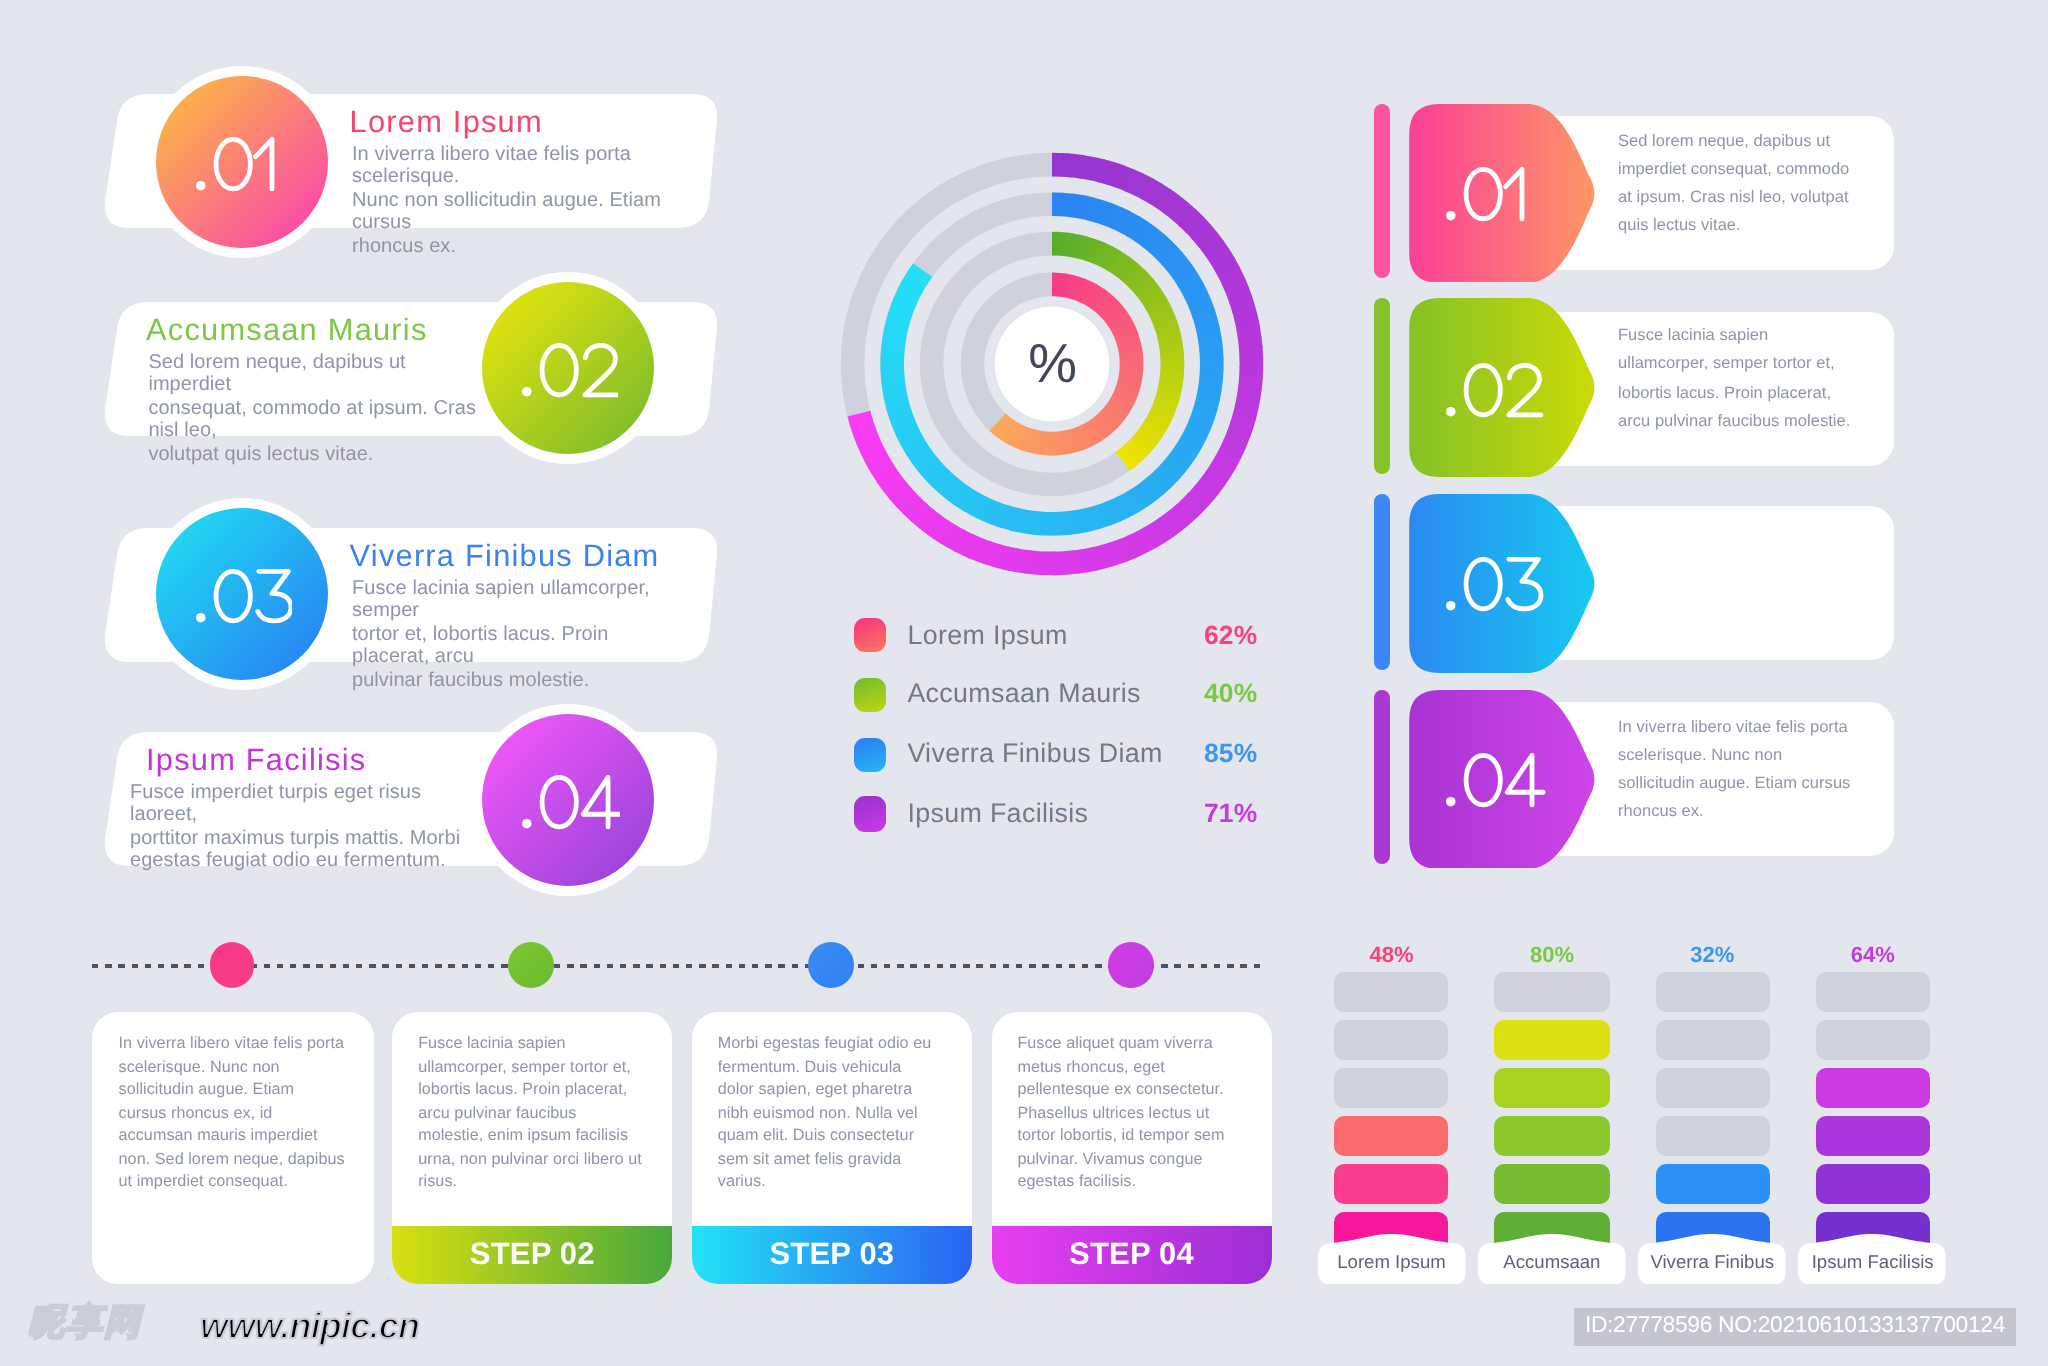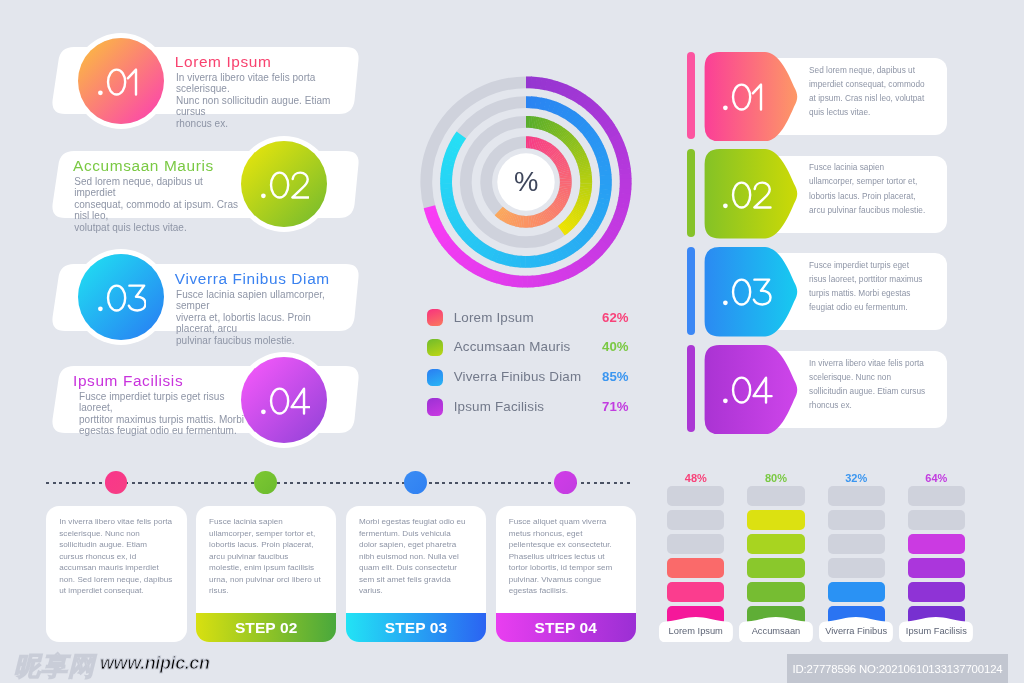--- a/index.html
+++ b/index.html
@@ -58,27 +58,27 @@
   .bcol{position:absolute;top:0;width:57.4px;}
   .bcol .bpct{position:absolute;left:0;top:9px;width:57.4px;text-align:center;
               font-size:11px;font-weight:700;}
   .bcol .bblk{position:absolute;left:0;width:57.4px;height:19.8px;border-radius:5px;}
   .blab{position:absolute;display:flex;align-items:center;justify-content:center;
               font-size:9.3px;color:#5d6475;white-space:nowrap;}
 
   
   #footer-section{position:absolute;left:0;top:0;width:1024px;height:683px;
                   pointer-events:none;}
-  #wm-cjk{position:absolute;left:14px;top:649px;font-size:26px;font-weight:700;
+  #wm-cjk{position:absolute;left:14px;top:649px;font-size:18px;font-weight:700;
           font-style:italic;color:#ffffff;letter-spacing:1px;
           -webkit-text-stroke:1.2px #c9cdd8;}
   #wm-site{position:absolute;left:100px;top:653px;font-size:18px;font-weight:700;
            font-style:italic;color:#000000;letter-spacing:-0.4px;
            -webkit-text-stroke:1.1px #c9cdd8;}
-  #idbadge{position:absolute;left:787px;top:653.8px;width:221px;height:30px;
+  #idbadge{position:absolute;left:787px;top:653.8px;width:221px;height:19px;
            background:#c2c6d0;display:flex;align-items:center;justify-content:center;
            color:#ffffff;font-size:11.4px;letter-spacing:-0.15px;}
 
 
 </style>
 </head>
 <body>
 
 <div class="stage">
   <div id="left-cards">
@@ -120,36 +120,36 @@
         </svg>
         <div class="circ" style="left: 78px; top: -10px; width: 86px; height: 86px; background: linear-gradient(135deg, rgb(32, 228, 242), rgb(40, 122, 243));">
           <span style="left: 19.5px; top: 28.6px;"><svg width="48.84" height="29.57" viewBox="0 -6 185 112">
               <path d="M 9 92 m -9 0 a 9 9 0 1 0 18 0 a 9 9 0 1 0 -18 0 Z" transform="translate(0,0)" fill="#ffffff"></path>
               <path d="M 38.5 4 C 57 4 71 25 71 51 C 71 77 57 98 38.5 98 C 20 98 6 77 6 51 C 6 25 20 4 38.5 4 Z" transform="translate(32,0)" fill="none" stroke="#ffffff" stroke-width="9.09" stroke-linecap="round" stroke-linejoin="round"></path>
               <path d="M 8 4 L 64 4 L 33 46 C 52 45 69 54 69 72 C 69 88 56 98 38 98 C 23 98 11 91 6 80" transform="translate(111,0)" fill="none" stroke="#ffffff" stroke-width="9.09" stroke-linecap="round" stroke-linejoin="round"></path>
             </svg></span>
         </div>
         <div class="ltitle" style="left: 174.8px; top: 5.5px; color: rgb(58, 130, 240);">Viverra Finibus Diam</div>
         <div class="lbody" style="left: 176px; top: 24.5px; width: 160px;"> Fusce lacinia sapien ullamcorper, semper
-viverra et, lobortis lacus. Proin placerat, arcu
+tortor et, lobortis lacus. Proin placerat, arcu
 pulvinar faucibus molestie.</div>
       </div>
       <div class="lcard" style="left: 0px; top: 366px;">
         <svg class="plate" width="420" height="67">
           <path d="M 74 0 L 346 0 Q 360 0 358.4 14 L 354.6 53 Q 353 67 339 67 L 65 67 Q 51 67 52.6 53 L 58.4 14 Q 60 0 74 0 Z" fill="#ffffff"></path>
         </svg>
         <div class="circ" style="left: 241px; top: -9px; width: 86px; height: 86px; background: linear-gradient(135deg, rgb(251, 90, 252), rgb(143, 65, 215));">
           <span style="left: 19.5px; top: 28.6px;"><svg width="49.63" height="29.57" viewBox="0 -6 188 112">
               <path d="M 9 92 m -9 0 a 9 9 0 1 0 18 0 a 9 9 0 1 0 -18 0 Z" transform="translate(0,0)" fill="#ffffff"></path>
               <path d="M 38.5 4 C 57 4 71 25 71 51 C 71 77 57 98 38.5 98 C 20 98 6 77 6 51 C 6 25 20 4 38.5 4 Z" transform="translate(32,0)" fill="none" stroke="#ffffff" stroke-width="9.09" stroke-linecap="round" stroke-linejoin="round"></path>
               <path d="M 52 98 L 52 4 L 5 74 L 73 74" transform="translate(111,0)" fill="none" stroke="#ffffff" stroke-width="9.09" stroke-linecap="round" stroke-linejoin="round"></path>
             </svg></span>
         </div>
         <div class="ltitle" style="left: 73px; top: 5.5px; color: rgb(200, 50, 220);">Ipsum Facilisis</div>
-        <div class="lbody" style="left: 79px; top: 24.5px; width: 166px;">Fusce imperdiet turpis eget risus laoreet,
+        <div class="lbody" style="left: 65px; top: 24.5px; width: 166px;">Fusce imperdiet turpis eget risus laoreet,
 porttitor maximus turpis mattis. Morbi
 egestas feugiat odio eu fermentum.</div>
       </div>
     </div>
   <div id="donut-section"><svg width="216" height="216" viewBox="0 0 216 216">
         <defs></defs>
         <path d="M 108 8.300000000000011 A 99.69999999999999 99.69999999999999 0 1 1 107.98259906744595 8.300001518517846" fill="none" stroke="#cfd2dc" stroke-width="11.8"></path>
         <g>
           <path d="M 108 8.300000000000011 A 99.69999999999999 99.69999999999999 0 0 1 113.54803016265576 8.454485980963156" fill="none" stroke="rgb(149,54,208)" stroke-width="11.8"></path>
           <path d="M 112.9398414893822 8.422452500276066 A 99.69999999999999 99.69999999999999 0 0 1 118.4734031823959 8.851637301572254" fill="none" stroke="rgb(150,54,209)" stroke-width="11.8"></path>
@@ -600,24 +600,20 @@
               <stop offset="100%" stop-color="#17caf0"></stop>
             </linearGradient>
           </defs>
           <path d="M 39.60000000000002 0 L 85.10000000000002 0 C 96.10000000000002 1.2 104.10000000000002 11 113.99999999999997 34.75 C 118.29999999999998 42.35 118.29999999999998 47.15 113.99999999999997 54.75 C 104.10000000000002 78.5 96.10000000000002 88.3 85.10000000000002 89.5 L 39.60000000000002 89.5 Q 24.600000000000023 89.5 24.600000000000023 74.5 L 24.600000000000023 15 Q 24.600000000000023 0 39.60000000000002 0 Z" fill="url(#rg2)"></path>
         </svg>
         <div class="rnum" style="left: 43.3px; top: 30.3px;"><svg width="48.84" height="29.57" viewBox="0 -6 185 112">
             <path d="M 9 92 m -9 0 a 9 9 0 1 0 18 0 a 9 9 0 1 0 -18 0 Z" transform="translate(0,0)" fill="#ffffff"></path>
             <path d="M 38.5 4 C 57 4 71 25 71 51 C 71 77 57 98 38.5 98 C 20 98 6 77 6 51 C 6 25 20 4 38.5 4 Z" transform="translate(32,0)" fill="none" stroke="#ffffff" stroke-width="9.09" stroke-linecap="round" stroke-linejoin="round"></path>
             <path d="M 8 4 L 64 4 L 33 46 C 52 45 69 54 69 72 C 69 88 56 98 38 98 C 23 98 11 91 6 80" transform="translate(111,0)" fill="none" stroke="#ffffff" stroke-width="9.09" stroke-linecap="round" stroke-linejoin="round"></path>
           </svg></div>
-        <div class="rbody" style="left: 129px; top: 12px; width: 119px;">Fusce imperdiet turpis eget
-risus laoreet, porttitor maximus
-turpis mattis. Morbi egestas
-feugiat odio eu fermentum.</div>
       </div>
       <div class="rcard" style="top: 304.7px; height: 89.5px;">
         <div style="position: absolute; left: 80px; top: 6.3px; width: 187px; height: 77px; background: rgb(255, 255, 255); border-radius: 12px;"></div>
         <div class="rbar" style="left: 6.8px; top: 0px; width: 8.2px; height: 87.5px; background: rgb(171, 55, 212);"></div>
         <svg width="300" height="89.5" style="position: absolute; left: 0px; top: 0px;">
           <defs>
             <linearGradient id="rg3" gradientUnits="userSpaceOnUse" x1="24.600000000000023" y1="0" x2="117.39999999999998" y2="0">
               <stop offset="0%" stop-color="#aa33d3"></stop>
               <stop offset="100%" stop-color="#ce45ea"></stop>
             </linearGradient>

